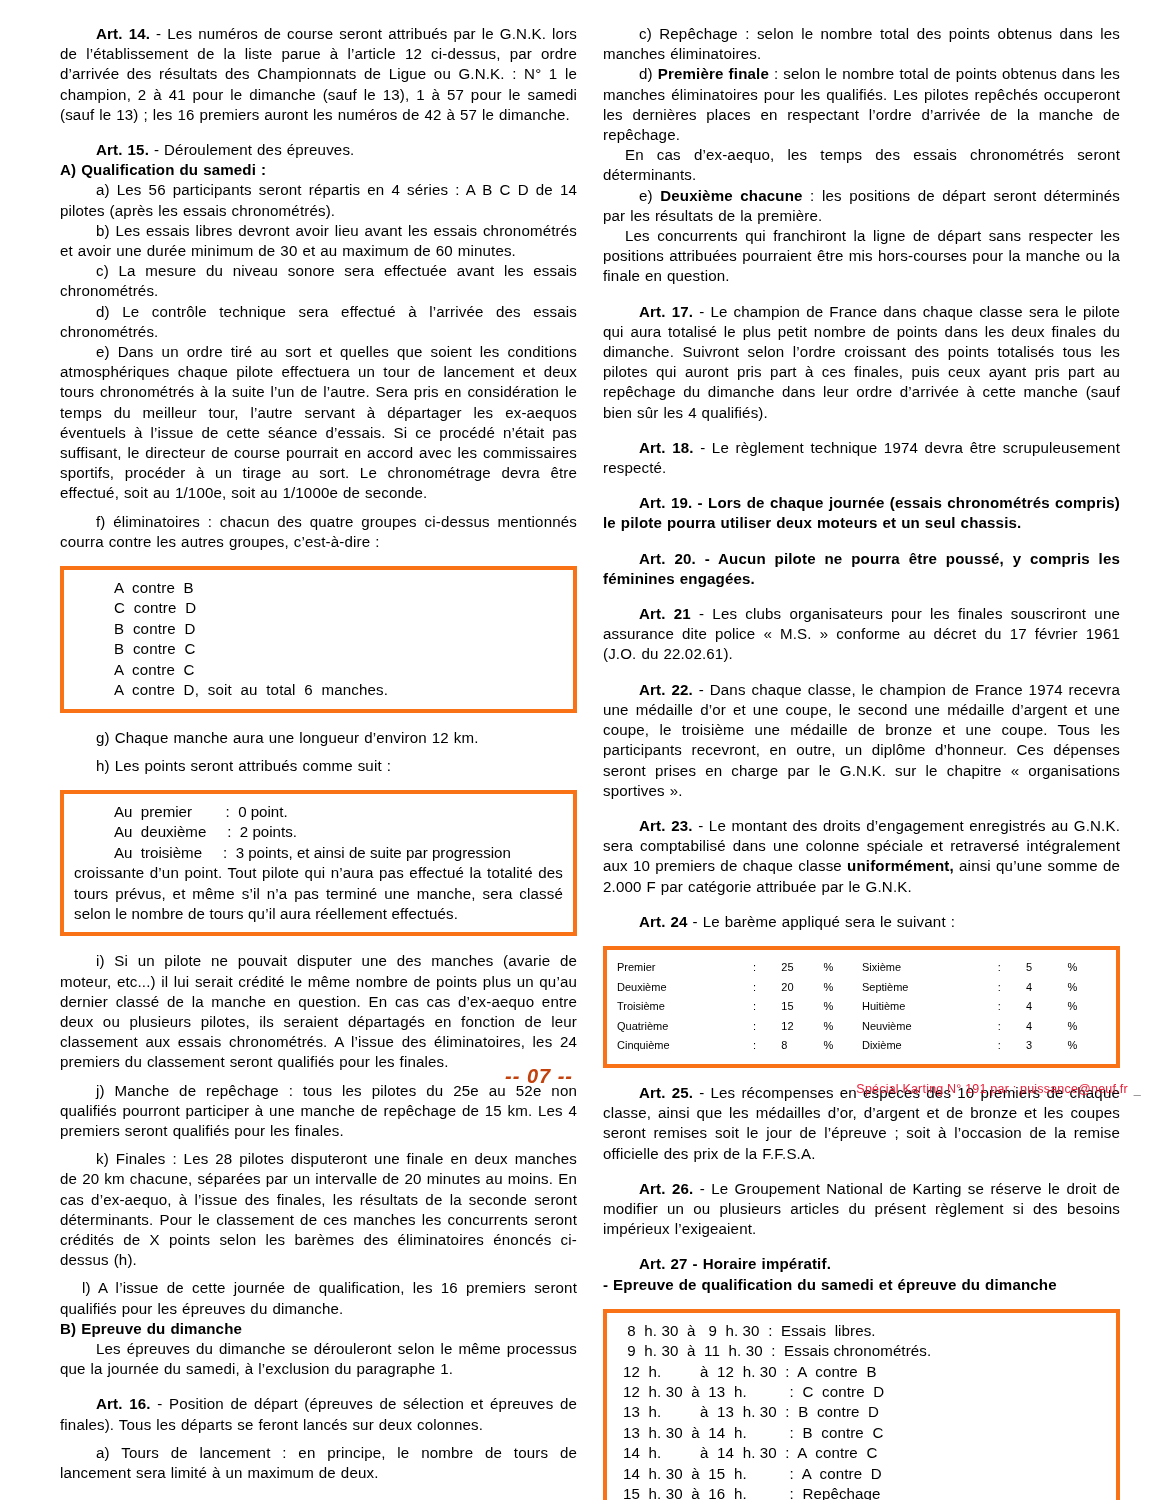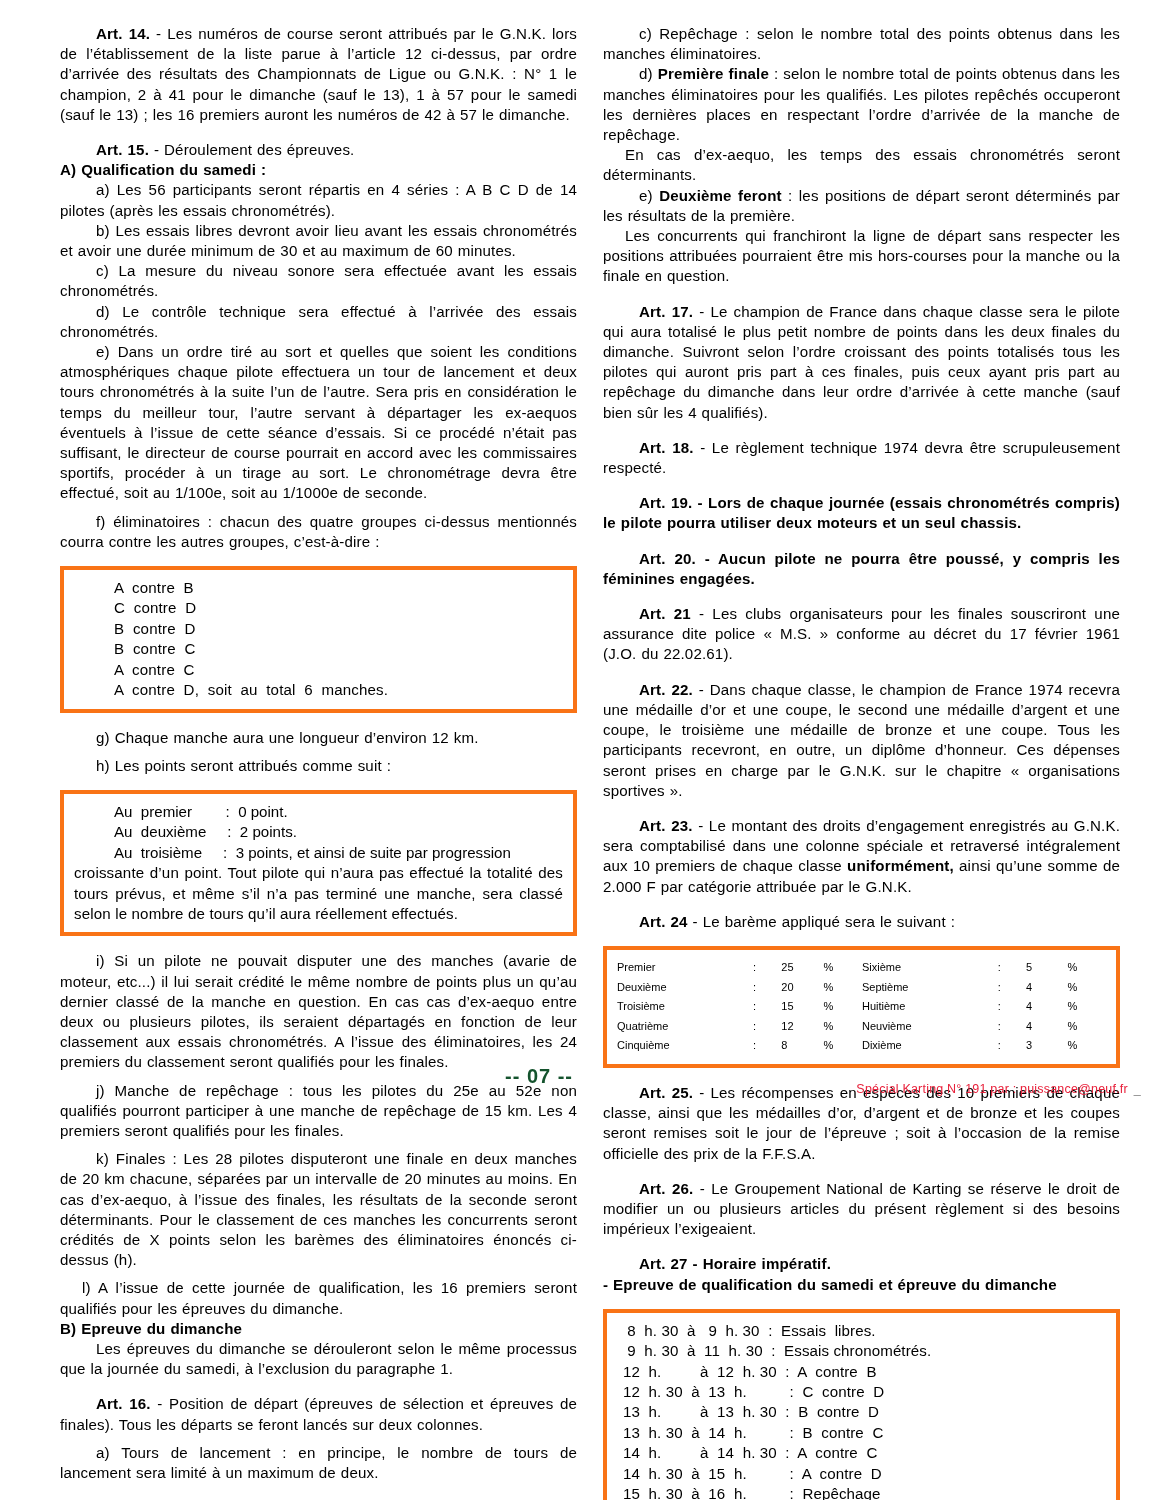--- a/index.html
+++ b/index.html
@@ -108,22 +108,23 @@
     right: 0;
     bottom: 8px;
     height: 60px;
   }
   .pagenum {
     position: absolute;
     left: 505px;
     bottom: 22px;
     font-size: 20px;
     font-weight: bold;
-    color: #14532d;
+    color: #c2410c;
     letter-spacing: 1px;
+    font-style: italic;
   }
   .credit {
     position: absolute;
     right: 24px;
     bottom: 14px;
     font-size: 12.5px;
     color: #e8213b;
     letter-spacing: 0.2px;
   }
   .credit .tail {
@@ -200,21 +201,21 @@
     </div>
 
     <div class="col">
 
       <p class="para indent"><span>c) </span><span>Repêchage : selon le nombre total des points obtenus dans les manches éliminatoires.</span></p>
 
       <p class="para indent"><span>d) </span><span class="b">Première finale</span><span> : selon le nombre total de points obtenus dans les manches éliminatoires pour les qualifiés. Les pilotes repêchés occuperont les dernières places en respectant l’ordre d’arrivée de la manche de repêchage.</span></p>
 
       <p class="para indent-sm">En cas d’ex-aequo, les temps des essais chronométrés seront déterminants.</p>
 
-      <p class="para indent"><span>e) </span><span class="b">Deuxième feront</span><span> : les positions de départ seront déterminés par les résultats de la première.</span></p>
+      <p class="para indent"><span>e) </span><span class="b">Deuxième chacune</span><span> : les positions de départ seront déterminés par les résultats de la première.</span></p>
 
       <p class="para indent-sm">Les concurrents qui franchiront la ligne de départ sans respecter les positions attribuées pourraient être mis hors-courses pour la manche ou la finale en question.</p>
 
       <p class="para indent gap"><span class="b">Art. 17. </span><span>- </span><span>Le champion de France dans chaque classe sera le pilote qui aura totalisé le plus petit nombre de points dans les deux finales du dimanche. Suivront selon l’ordre croissant des points totalisés tous les pilotes qui auront pris part à ces finales, puis ceux ayant pris part au repêchage du dimanche dans leur ordre d’arrivée à cette manche (sauf bien sûr les 4 qualifiés).</span></p>
 
       <p class="para indent gap"><span class="b">Art. 18. </span><span>- </span><span>Le règlement technique 1974 devra être scrupuleusement respecté.</span></p>
 
       <p class="para indent gap bold-para"><span class="b">Art. 19. </span><span>- </span><span>Lors de chaque journée (essais chronométrés compris) le pilote pourra utiliser deux moteurs et un seul chassis.</span></p>
 
       <p class="para indent gap bold-para"><span class="b">Art. 20. </span><span>- </span><span>Aucun pilote ne pourra être poussé, y compris les féminines engagées.</span></p>

